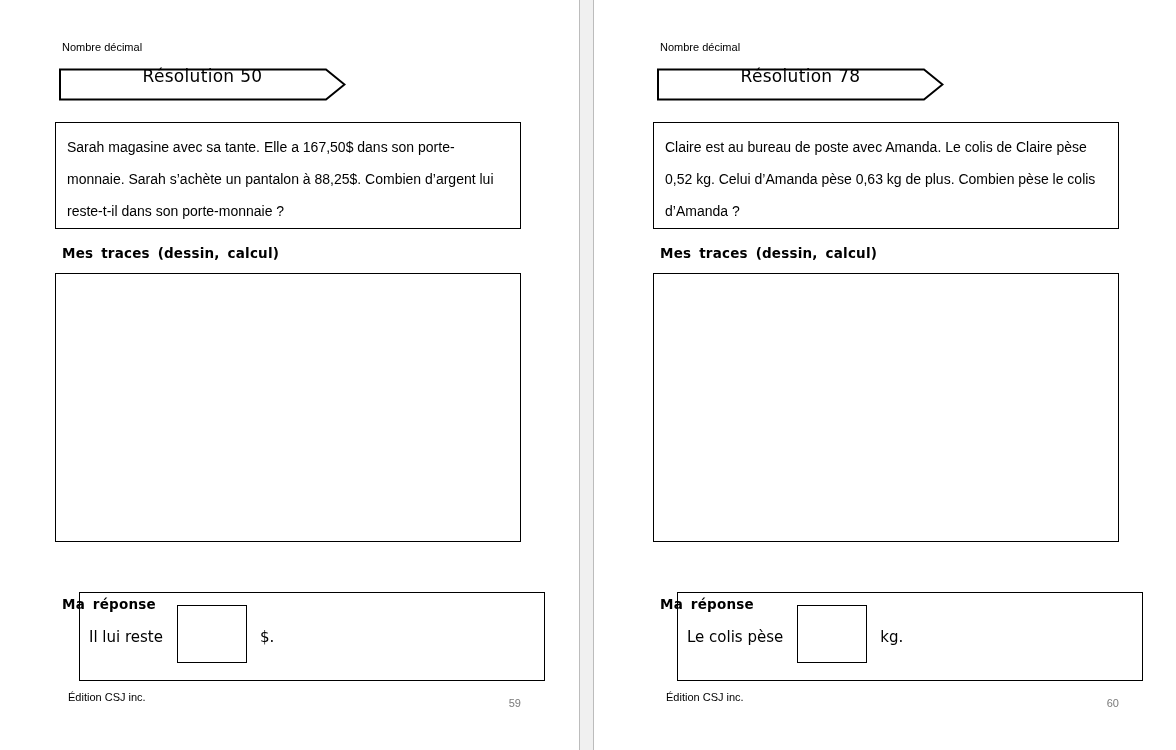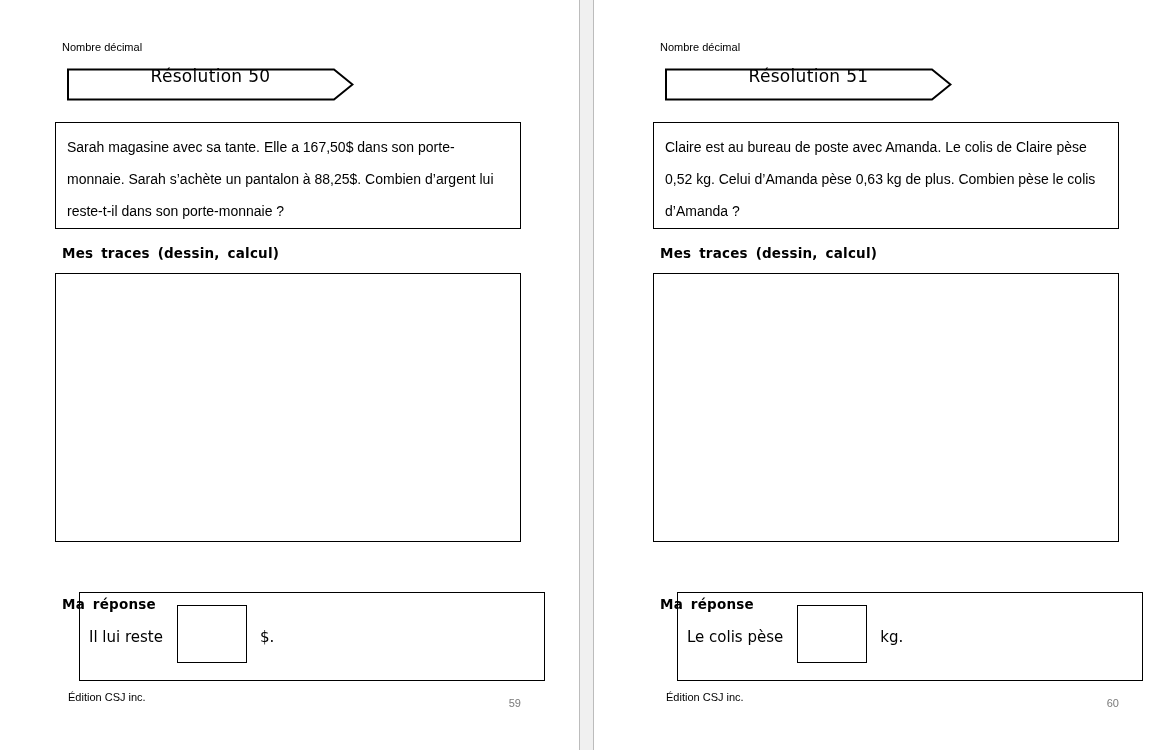--- a/index.html
+++ b/index.html
@@ -55,21 +55,21 @@
     left: 7px;
     font-family: "Liberation Sans", sans-serif;
     font-size: 11px;
     line-height: 13px;
     white-space: nowrap;
   }
 
   .title-banner {
     position: absolute;
     top: 68px;
-    left: 12px;
+    left: 4px;
     width: 287px;
     height: 16px;
   }
   .title-banner svg {
     position: absolute;
     top: 0; left: 0;
     width: 287px;
     height: 33px;
     display: block;
   }
@@ -219,21 +219,21 @@
 
 <section class="page right">
   <div class="content">
 
     <div class="category-label">Nombre décimal</div>
 
     <div class="title-banner">
       <svg viewBox="0 0 287 33">
         <path d="M1 1.5 H267 L285.5 16.5 L267 31.5 H1 Z" fill="#ffffff" stroke="#000000" stroke-width="2" stroke-linejoin="miter"></path>
       </svg>
-      <div class="banner-title">Résolution 51</div>
+      <div class="banner-title">Résolution 78</div>
     </div>
 
     <div class="problem-box">
       <span>Claire est au bureau de poste avec Amanda. Le colis de Claire pèse 0,52 kg. Celui d’Amanda pèse 0,63 kg de plus. Combien pèse le colis d’Amanda ?</span>
     </div>
 
     <div class="section-label traces-label">Mes traces (dessin, calcul)</div>
     <div class="traces-box"></div>
 
     <div class="section-label answer-label">Ma réponse</div>

